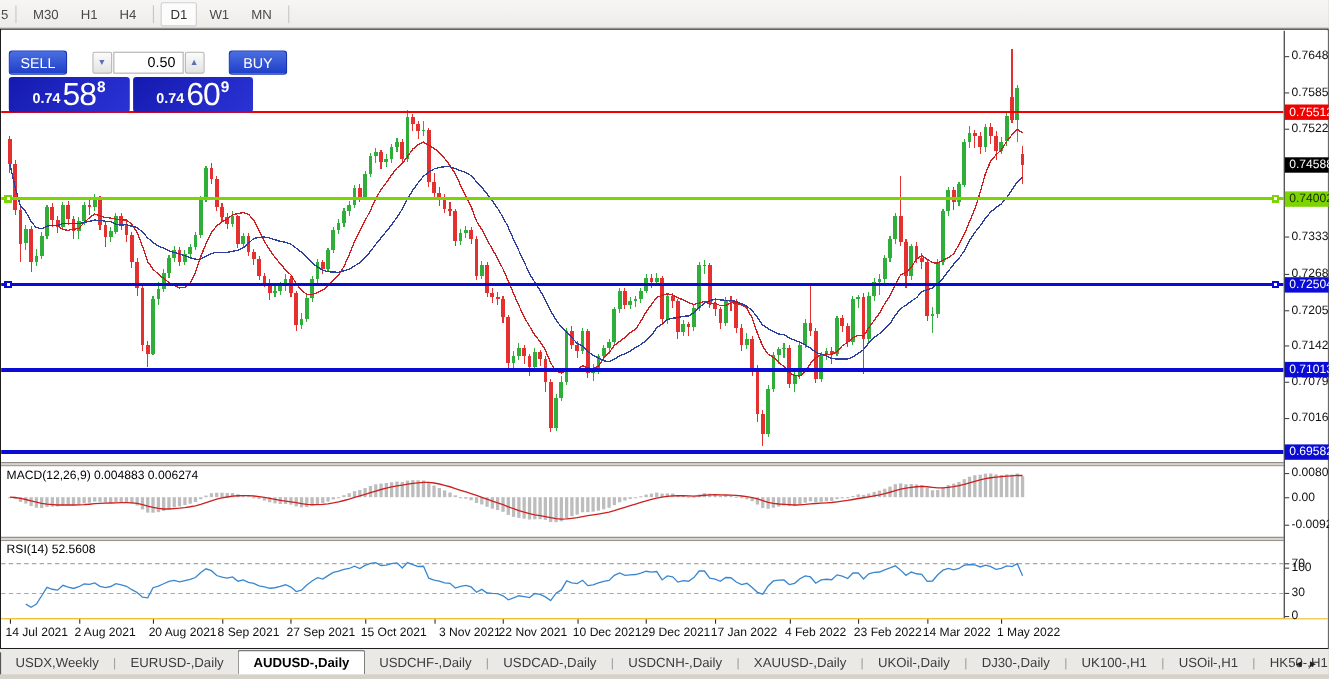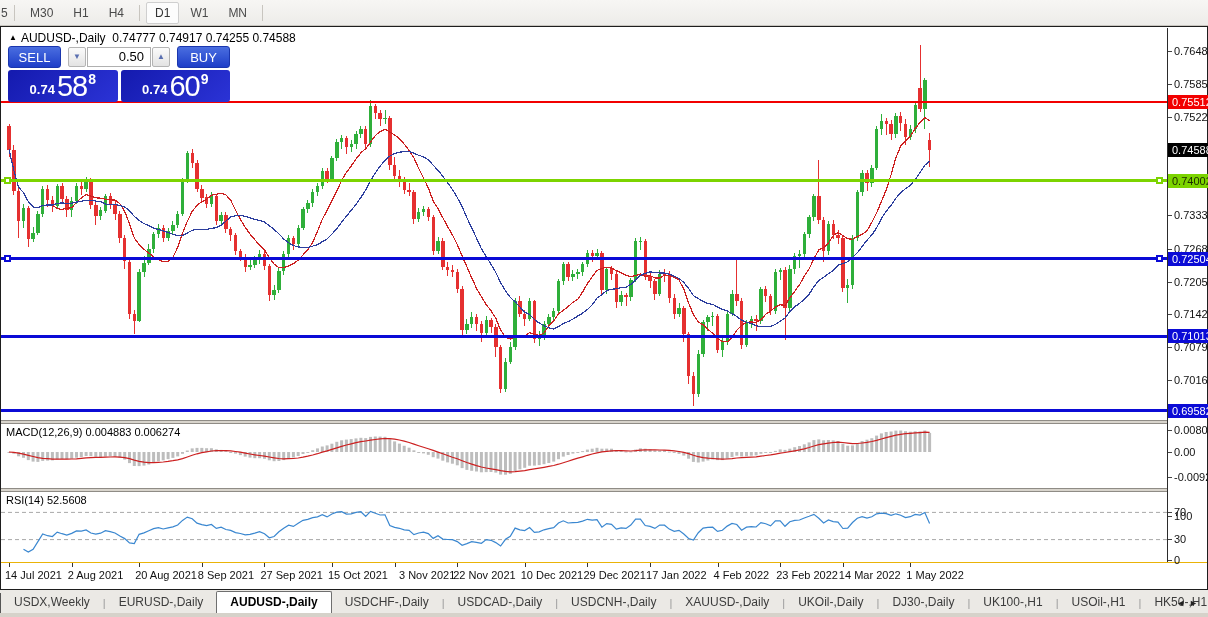--- a/index.html
+++ b/index.html
@@ -43,21 +43,21 @@
              background:#fff; border-top:1px solid #eab308; }
   .dlabel { position:absolute; top:6px; font-size:11px; color:#111; white-space:nowrap; }
   .dtick  { position:absolute; top:0; width:1px; height:4px; background:#333; }
 
   
   .charttitle { position:absolute; left:8px; top:3px; font-size:12px; color:#000; white-space:nowrap; }
   .charttitle .mk { font-size:8px; vertical-align:2px; margin-right:4px; }
 
   
   .tradepanel { position:absolute; left:7px; top:17px; width:222px; height:57px; }
-  .tp-top { position:absolute; left:0; top:0; width:222px; height:24px; background:#fff; display:flex; align-items:center; }
+  .tp-top { position:absolute; left:0; top:0; width:253px; height:24px; background:#fff; display:flex; align-items:center; }
   .tp-btn { width:53px; height:22px; border-radius:3px; color:#fff; font-size:13px;
             text-align:center; line-height:22px; cursor:pointer;
             background:linear-gradient(#4a6ee0,#1e3ec8); border:1px solid #1a36ae; }
   .tp-spin { width:18px; height:20px; margin:0 1px; background:linear-gradient(#FBFBFB,#E3E3E3);
              border:1px solid #b4b4b4; border-radius:2px; font-size:8px; color:#5A6FB0;
              text-align:center; line-height:18px; cursor:pointer; }
   .tp-spread { width:64px; height:20px; background:#fff; border:1px solid #b0b0b0;
                font-size:13px; color:#000; text-align:right; padding:1px 6px 0 0; }
   .tp-gap { flex:1; }
   .tp-bottom { position:absolute; left:0; top:25px; width:222px; height:32px; display:flex; gap:3px; }
@@ -498,23 +498,20 @@
             <rect x="1157" y="151.1" width="3" height="3" fill="#ffffff"></rect>
             <line x1="0" y1="230.7" x2="1166" y2="230.7" stroke="#0B0BD6" stroke-width="3"></line>
             <rect x="3" y="227.2" width="7" height="7" fill="#0B0BD6"></rect>
             <rect x="5" y="229.2" width="3" height="3" fill="#ffffff"></rect>
             <rect x="1155" y="227.2" width="7" height="7" fill="#0B0BD6"></rect>
             <rect x="1157" y="229.2" width="3" height="3" fill="#ffffff"></rect>
             <line x1="0" y1="308.3" x2="1166" y2="308.3" stroke="#0B0BD6" stroke-width="3"></line>
             <line x1="0" y1="382.9" x2="1166" y2="382.9" stroke="#0B0BD6" stroke-width="3"></line>
           </svg>
         </div>
-      <div class="charttitle">
-        <span class="mk">▲</span><span>AUDUSD-,Daily</span>&nbsp;&nbsp;<span>0.74777 0.74917 0.74255 0.74588</span>
-      </div>
 
       <div class="tradepanel">
         <div class="tp-top">
           <div class="tp-btn">SELL</div>
           <div class="tp-gap"></div>
           <div class="tp-spin">▼</div>
           <div class="tp-spread">0.50</div>
           <div class="tp-spin">▲</div>
           <div class="tp-gap"></div>
           <div class="tp-btn">BUY</div>

